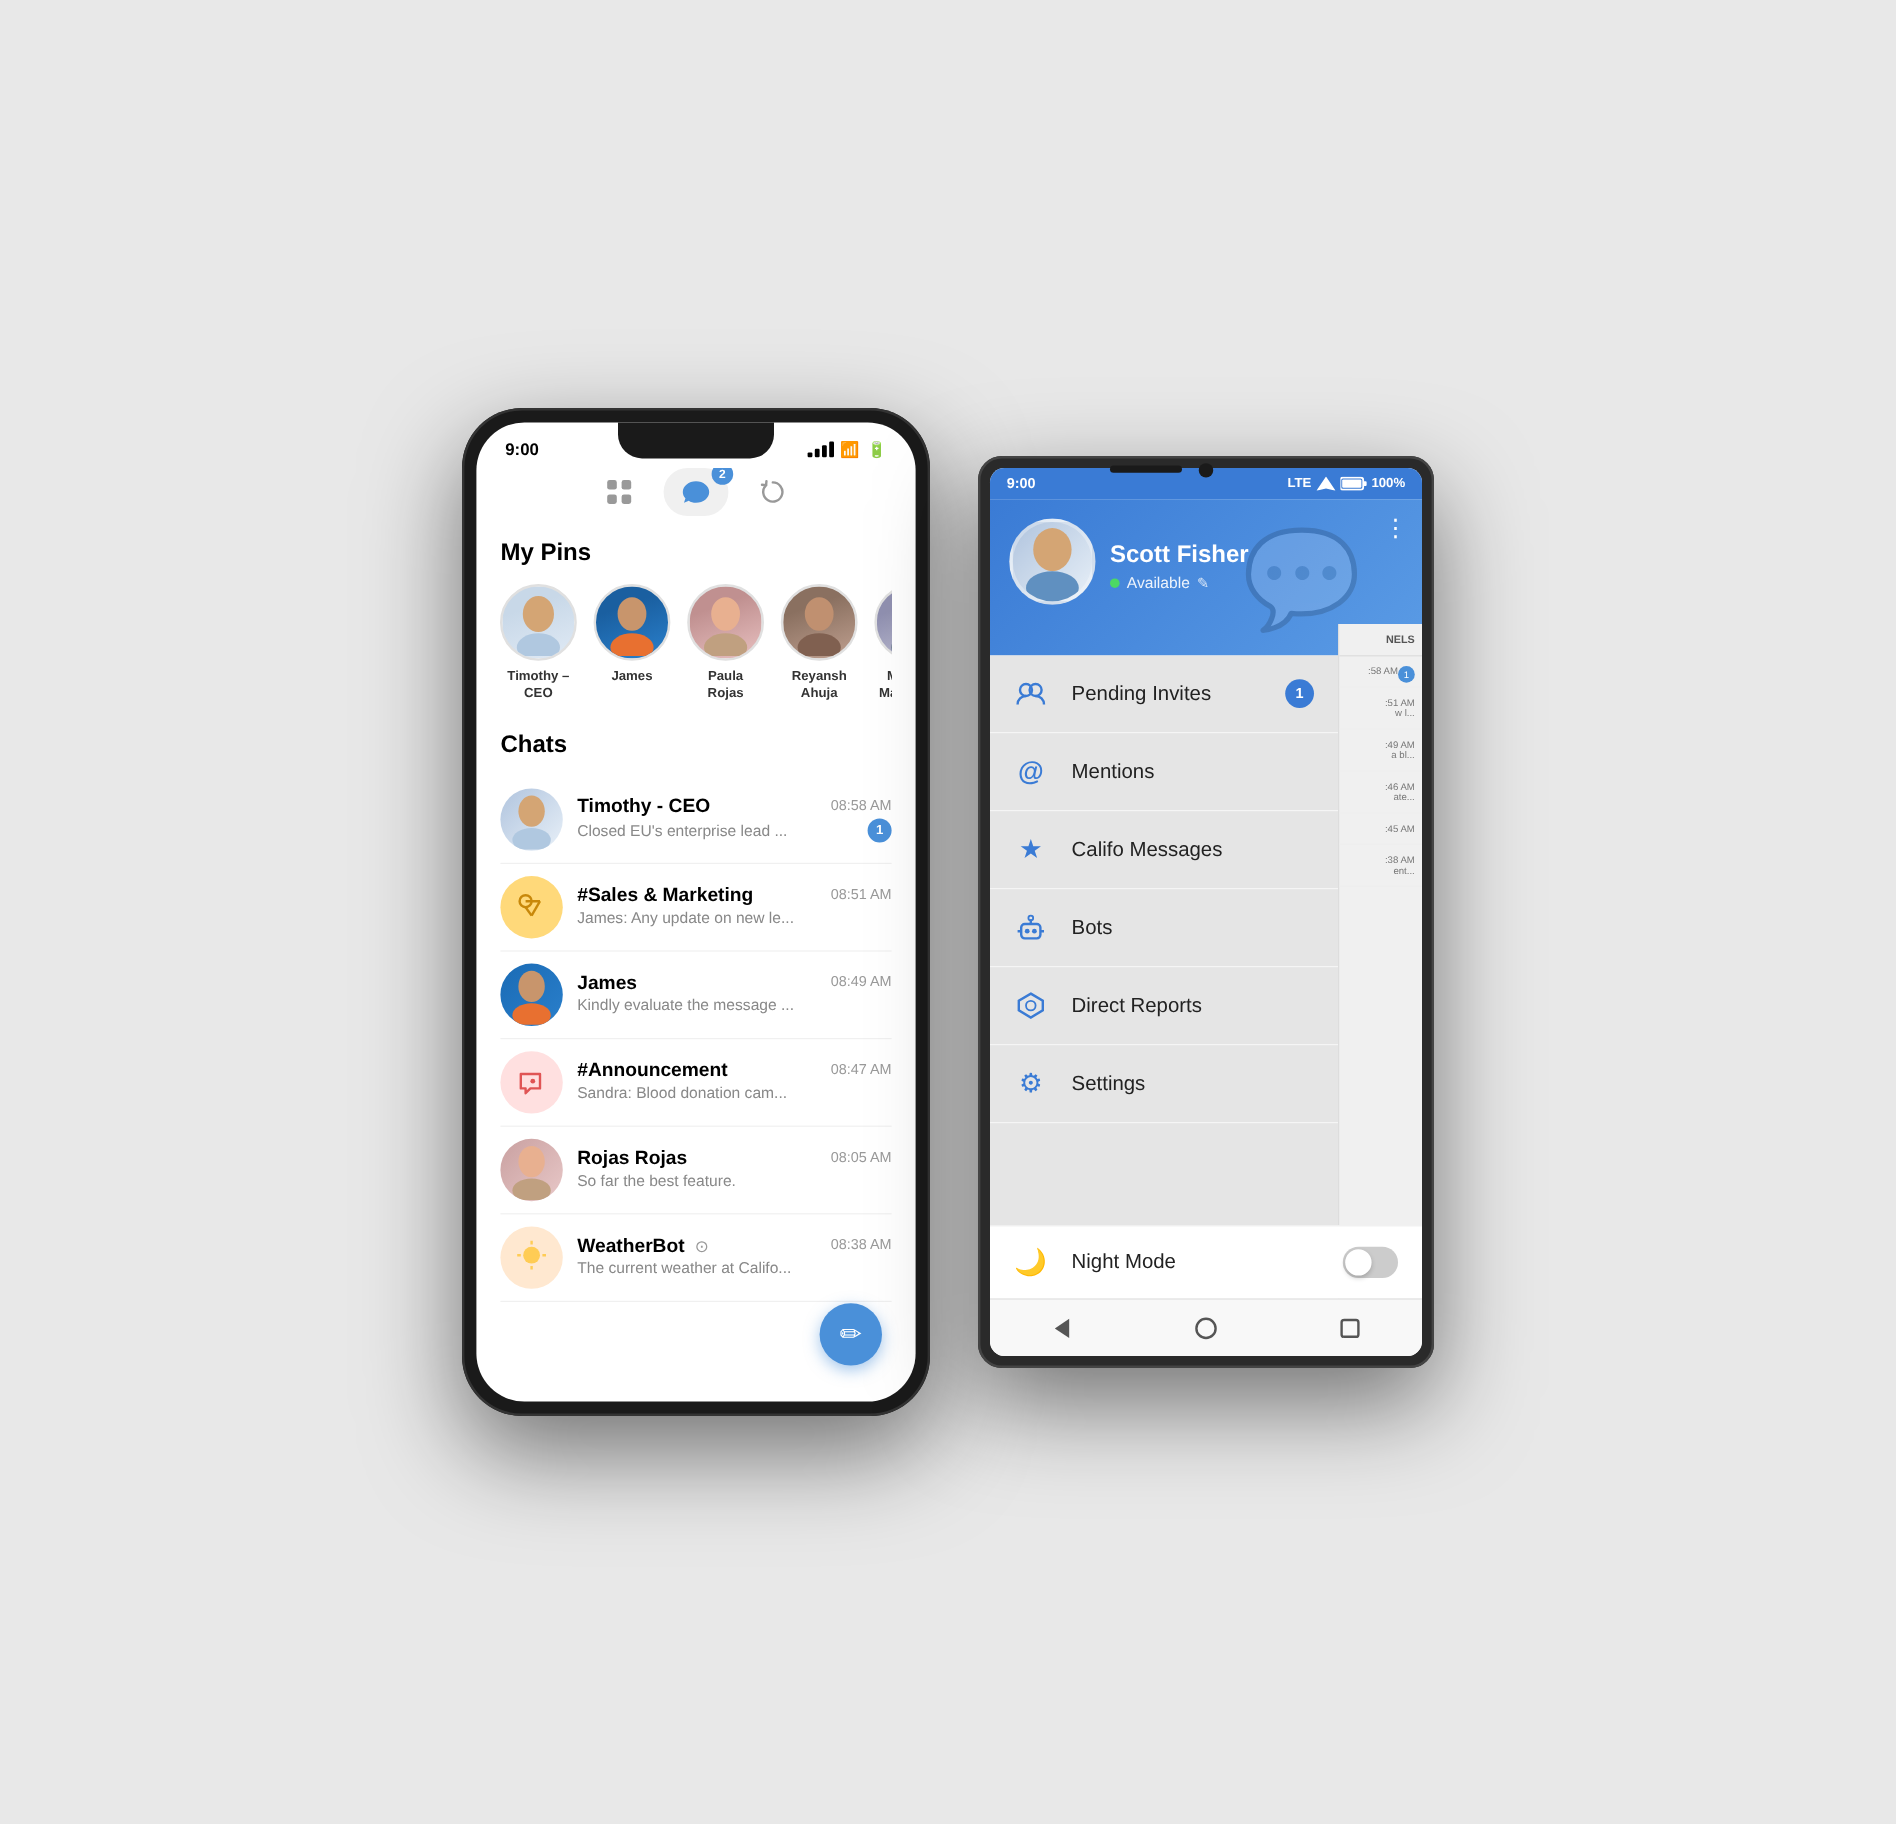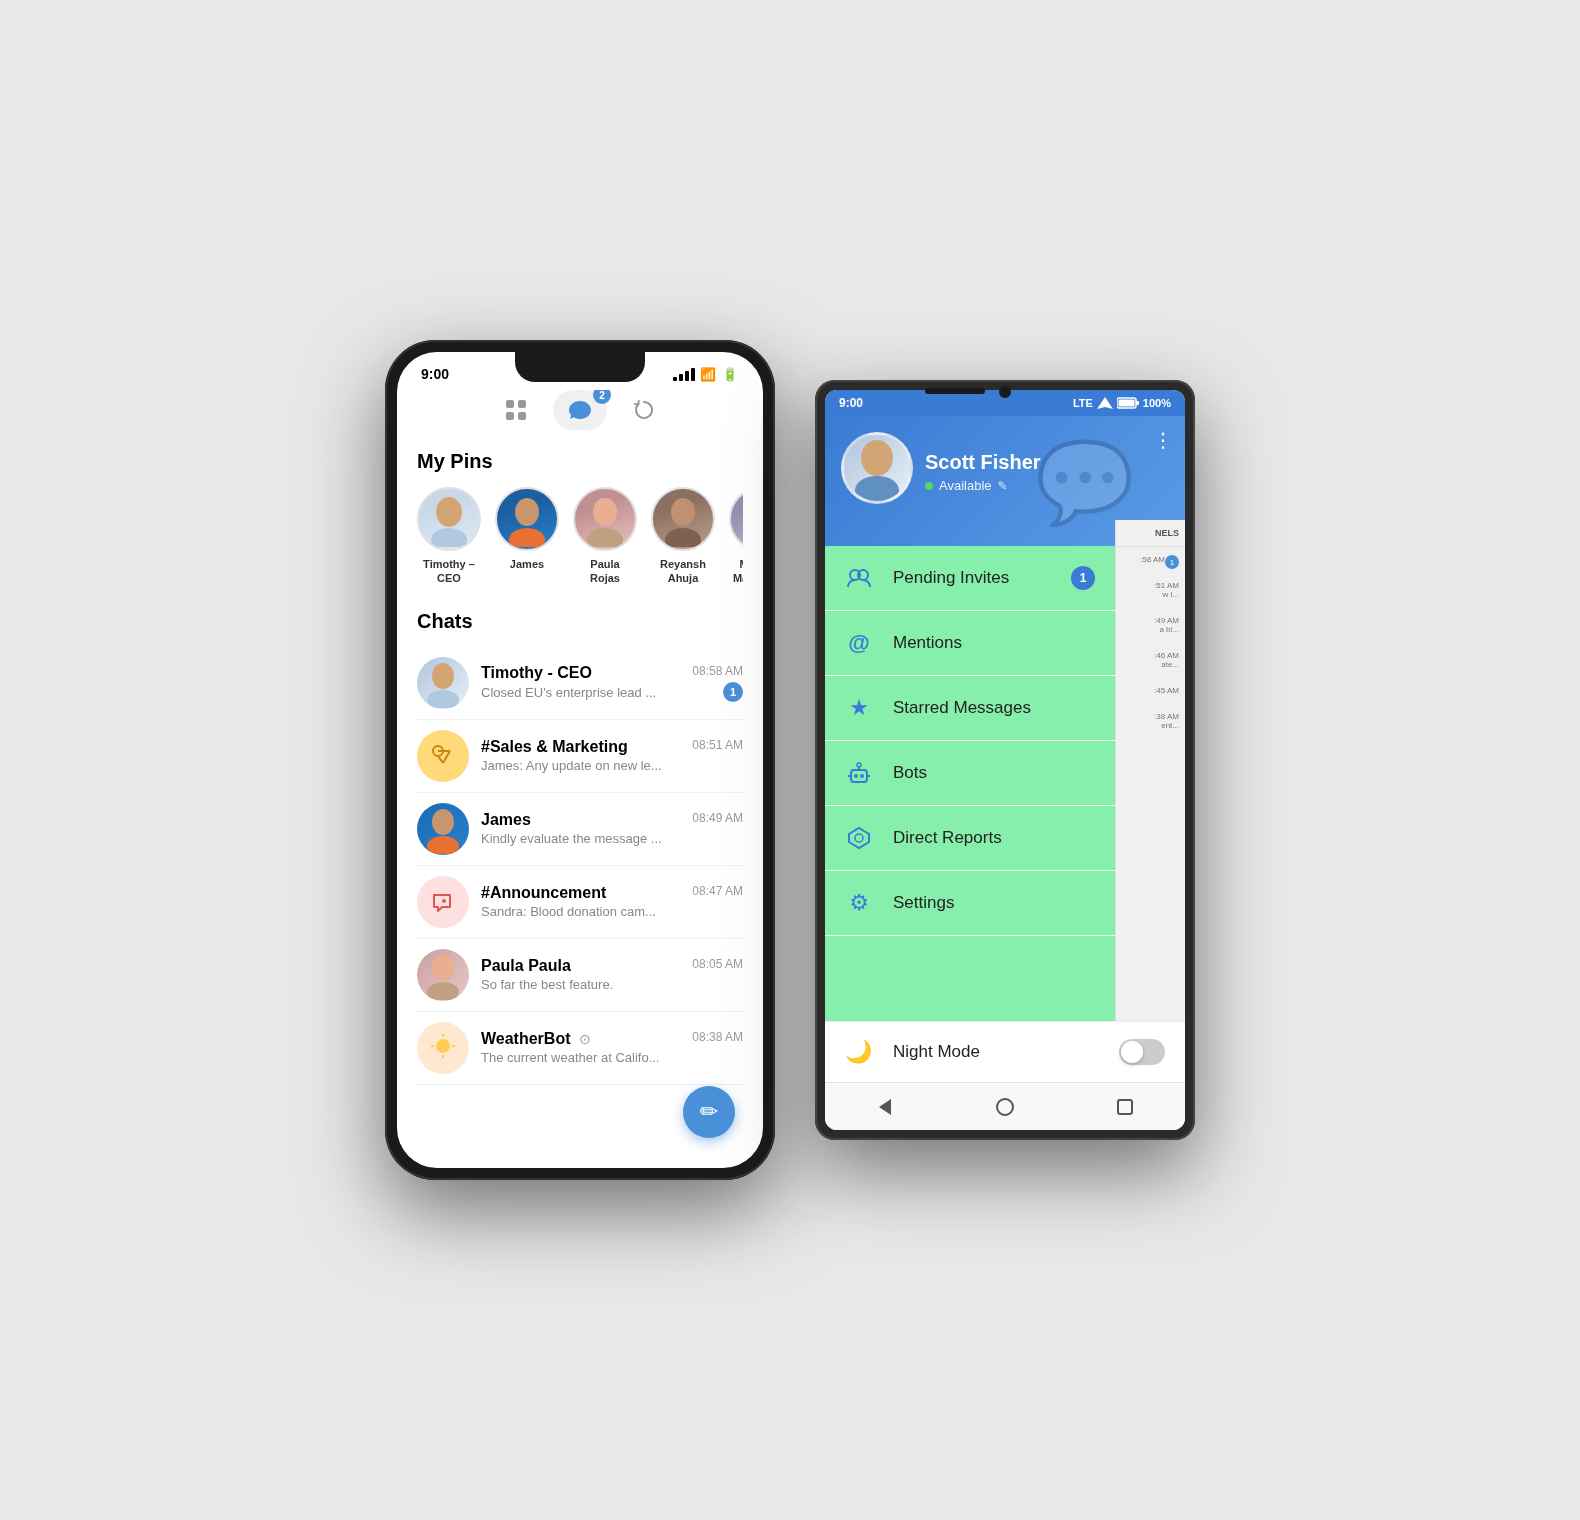--- a/index.html
+++ b/index.html
@@ -312,21 +312,21 @@
     .android-bg-icon {
       position: absolute;
       right: 50px;
       top: 20px;
       font-size: 80px;
       opacity: 0.15;
       color: #fff;
     }
 
     .android-menu {
-      background: #86efac;
+      background: #e5e5e5;
       overflow-y: auto;
       height: calc(100% - 180px - 48px);
     }
     .menu-item {
       display: flex;
       align-items: center;
       padding: 18px 20px;
       gap: 20px;
       border-bottom: 1px solid #f5f5f5;
       cursor: pointer;
@@ -621,21 +621,21 @@
 
         <div class="chat-item">
           <div class="chat-avatar paula-av">
             <svg width="44" height="50" viewBox="0 0 44 50">
               <ellipse cx="22" cy="18" rx="11" ry="13" fill="#e8b090"></ellipse>
               <ellipse cx="22" cy="42" rx="16" ry="10" fill="#c0a080"></ellipse>
             </svg>
           </div>
           <div class="chat-info">
             <div class="chat-header">
-              <span class="chat-name">Paula Paula</span>
+              <span class="chat-name">Rojas Rojas</span>
               <span class="chat-time">08:05 AM</span>
             </div>
             <span class="chat-preview">So far the best feature.</span>
           </div>
         </div>
 
 
         <div class="chat-item">
           <div class="chat-avatar weather-av">
             <svg width="36" height="36" viewBox="0 0 36 36">
@@ -741,21 +741,21 @@
         <div class="menu-badge">1</div>
       </div>
 
       <div class="menu-item">
         <div class="menu-icon" style="font-size:22px;font-weight:700;color:#3a7bd5;">@</div>
         <span class="menu-label">Mentions</span>
       </div>
 
       <div class="menu-item">
         <div class="menu-icon" style="font-size:22px;color:#3a7bd5;">★</div>
-        <span class="menu-label">Starred Messages</span>
+        <span class="menu-label">Califo Messages</span>
       </div>
 
 
       <div class="menu-item">
         <div class="menu-icon">
           <svg width="26" height="26" viewBox="0 0 26 26">
             <rect x="5" y="10" width="16" height="12" rx="3" fill="none" stroke="#3a7bd5" stroke-width="2"></rect>
             <circle cx="10" cy="16" r="2" fill="#3a7bd5"></circle>
             <circle cx="16" cy="16" r="2" fill="#3a7bd5"></circle>
             <line x1="13" y1="6" x2="13" y2="10" stroke="#3a7bd5" stroke-width="2"></line>

